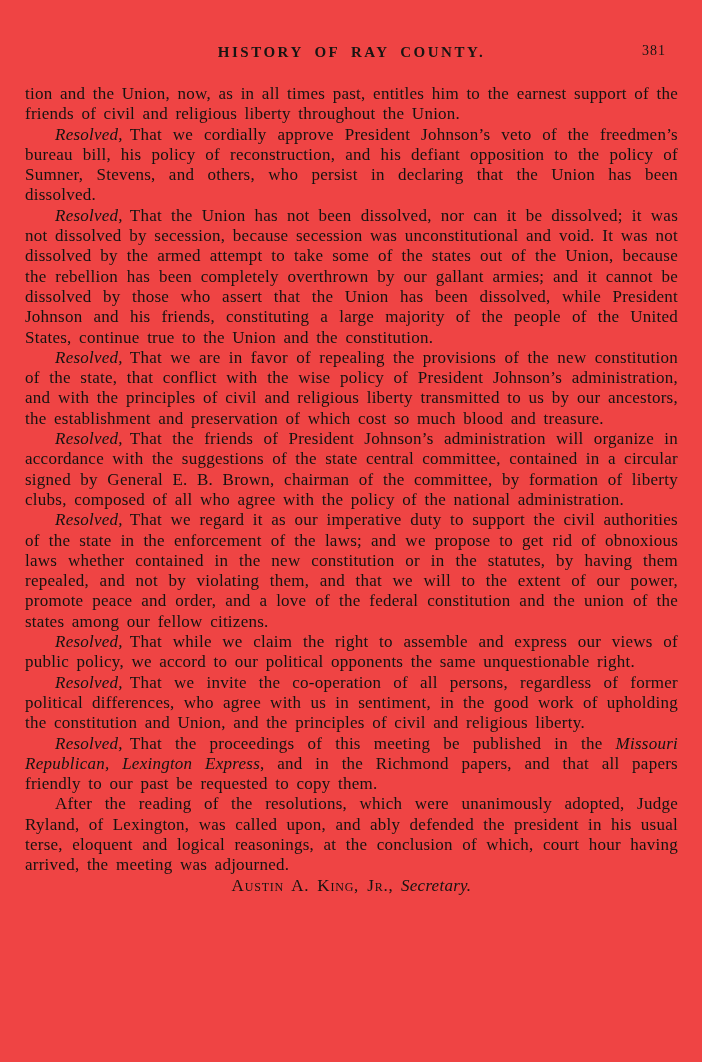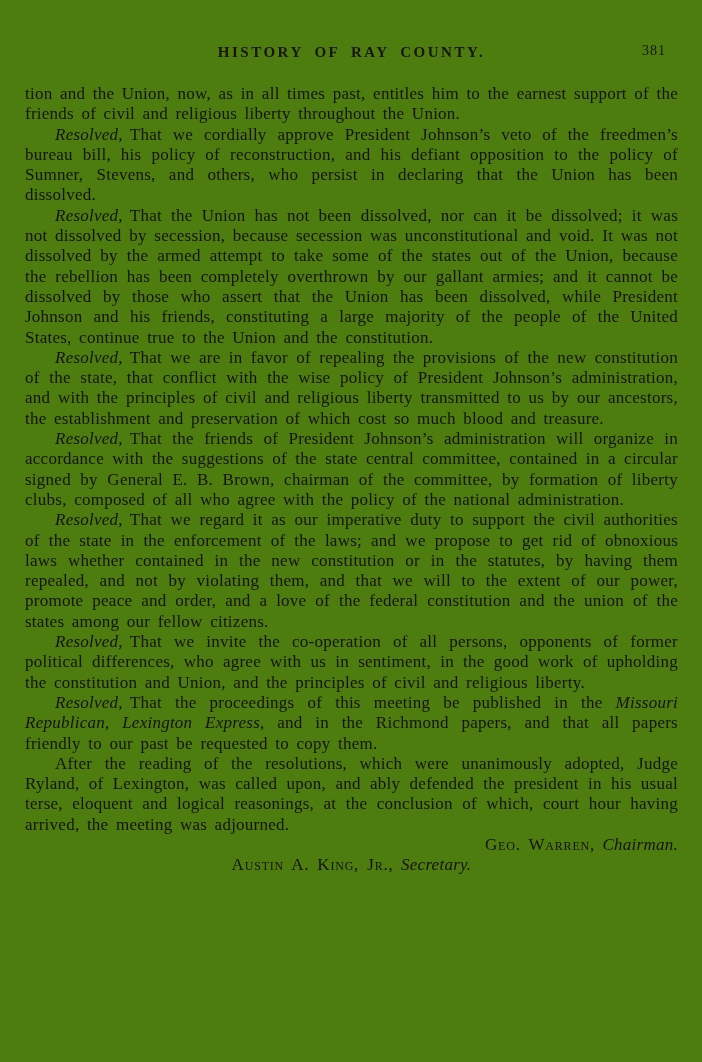--- a/index.html
+++ b/index.html
@@ -10,21 +10,21 @@
     width: 702px;
     height: 1062px;
     background: #ffffff;
     overflow: hidden;
     font-family: "Liberation Serif", serif;
   }
   .page {
     position: relative;
     width: 702px;
     height: 1062px;
-    background: #4d7c0f;
+    background: #ef4444;
     color: #141210;
   }
   
   .running-header {
     position: absolute;
     top: 44px;
     left: 25px;
     right: 24px;
     height: 22px;
   }
@@ -111,26 +111,26 @@
     <p class="para indent"><span class="lead">Resolved,</span><span>That we cordially approve President Johnson’s veto of the freedmen’s bureau bill, his policy of reconstruction, and his defiant opposition to the policy of Sumner, Stevens, and others, who persist in declaring that the Union has been dissolved.</span></p>
 
     <p class="para indent"><span class="lead">Resolved,</span><span>That the Union has not been dissolved, nor can it be dissolved; it was not dissolved by secession, because secession was unconstitutional and void.  It was not dissolved by the armed attempt to take some of the states out of the Union, because the rebellion has been completely overthrown by our gallant armies; and it cannot be dissolved by those who assert that the Union has been dissolved, while President Johnson and his friends, constituting a large majority of the people of the United States, continue true to the Union and the constitution.</span></p>
 
     <p class="para indent"><span class="lead">Resolved,</span><span>That we are in favor of repealing the provisions of the new constitution of the state, that conflict with the wise policy of President Johnson’s administration, and with the principles of civil and religious liberty transmitted to us by our ancestors, the establishment and preservation of which cost so much blood and treasure.</span></p>
 
     <p class="para indent"><span class="lead">Resolved,</span><span>That the friends of President Johnson’s administration will organize in accordance with the suggestions of the state central committee, contained in a circular signed by General E. B. Brown, chairman of the committee, by formation of liberty clubs, composed of all who agree with the policy of the national administration.</span></p>
 
     <p class="para indent"><span class="lead">Resolved,</span><span>That we regard it as our imperative duty to support the civil authorities of the state in the enforcement of the laws; and we propose to get rid of obnoxious laws whether contained in the new constitution or in the statutes, by having them repealed, and not by violating them, and that we will to the extent of our power, promote peace and order, and a love of the federal constitution and the union of the states among our fellow citizens.</span></p>
 
+    <p class="para indent"><span class="lead">Resolved,</span><span>That while we claim the right to assemble and express our views of public policy, we accord to our political opponents the same unquestionable right.</span></p>
 
-    <p class="para indent"><span class="lead">Resolved,</span><span>That we invite the co-operation of all persons, opponents of former political differences, who agree with us in sentiment, in the good work of upholding the constitution and Union, and the principles of civil and religious liberty.</span></p>
+    <p class="para indent"><span class="lead">Resolved,</span><span>That we invite the co-operation of all persons, regardless of former political differences, who agree with us in sentiment, in the good work of upholding the constitution and Union, and the principles of civil and religious liberty.</span></p>
 
     <p class="para indent"><span class="lead">Resolved,</span><span>That the proceedings of this meeting be published in the </span><span class="it">Missouri Republican, Lexington Express</span><span>, and in the Richmond papers, and that all papers friendly to our past be requested to copy them.</span></p>
 
     <p class="para indent"><span>After the reading of the resolutions, which were unanimously adopted, Judge Ryland, of Lexington, was called upon, and ably defended the president in his usual terse, eloquent and logical reasonings, at the conclusion of which, court hour having arrived, the meeting was adjourned.</span></p>
 
-    <p class="para sig-chairman"><span class="smallcaps">Geo. Warren,</span> <span class="sig-title">Chairman.</span></p>
 
     <p class="para sig-secretary"><span class="smallcaps">Austin A. King, Jr.,</span> <span class="sig-title">Secretary.</span></p>
 
   </div>
 
 </div>
 
 </body></html>

